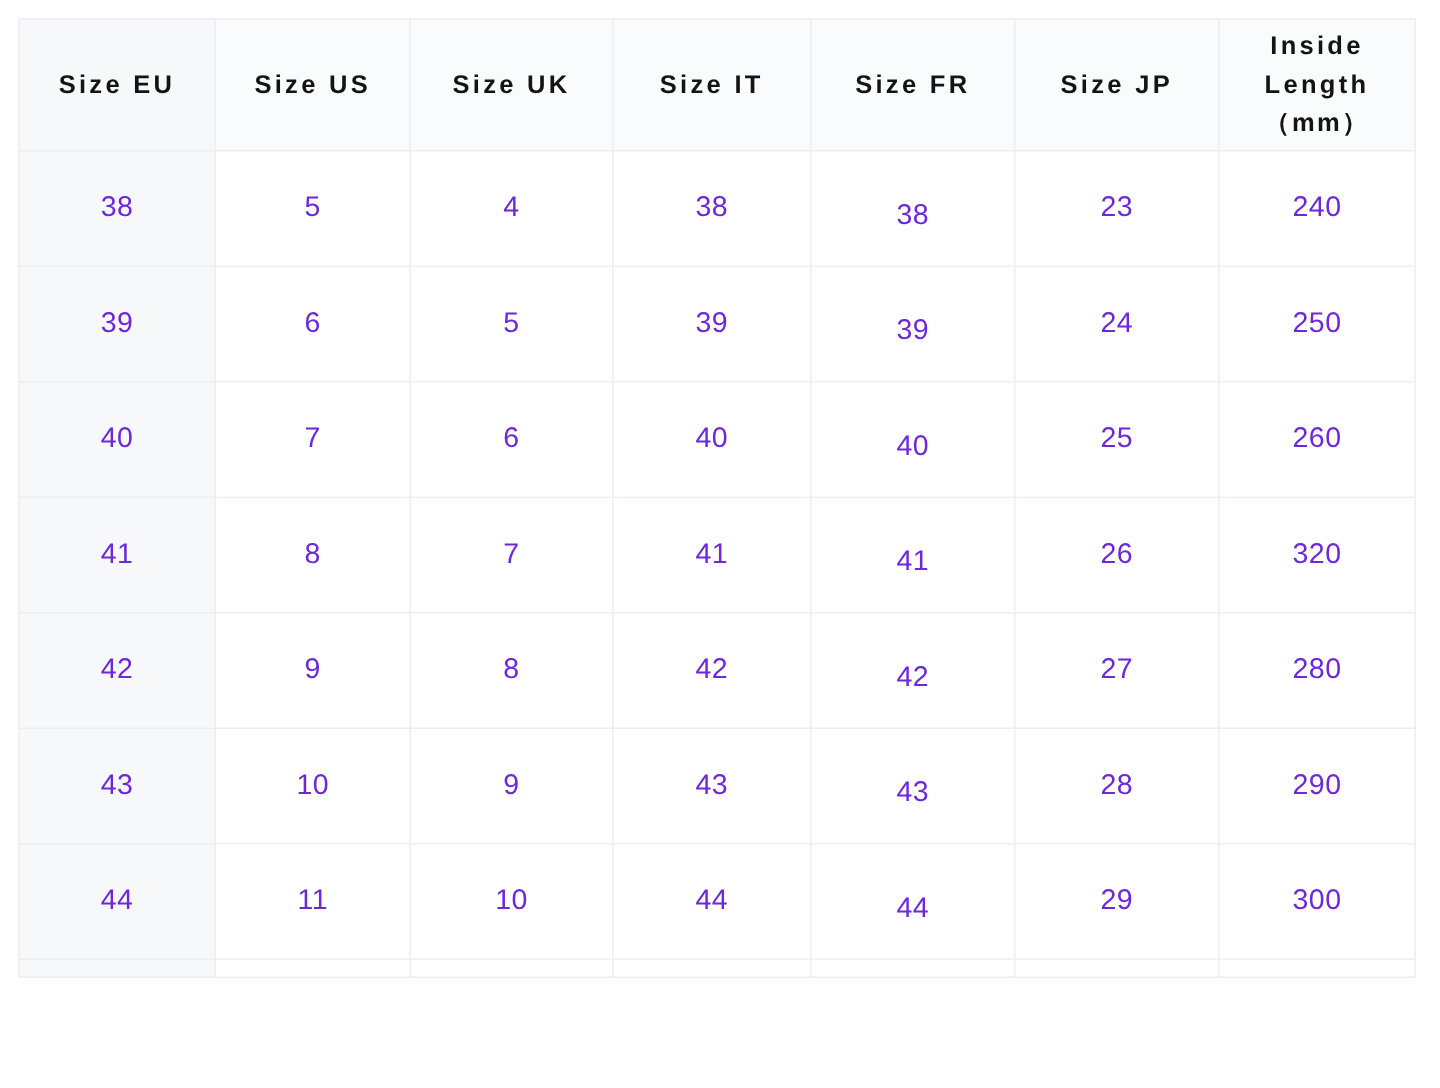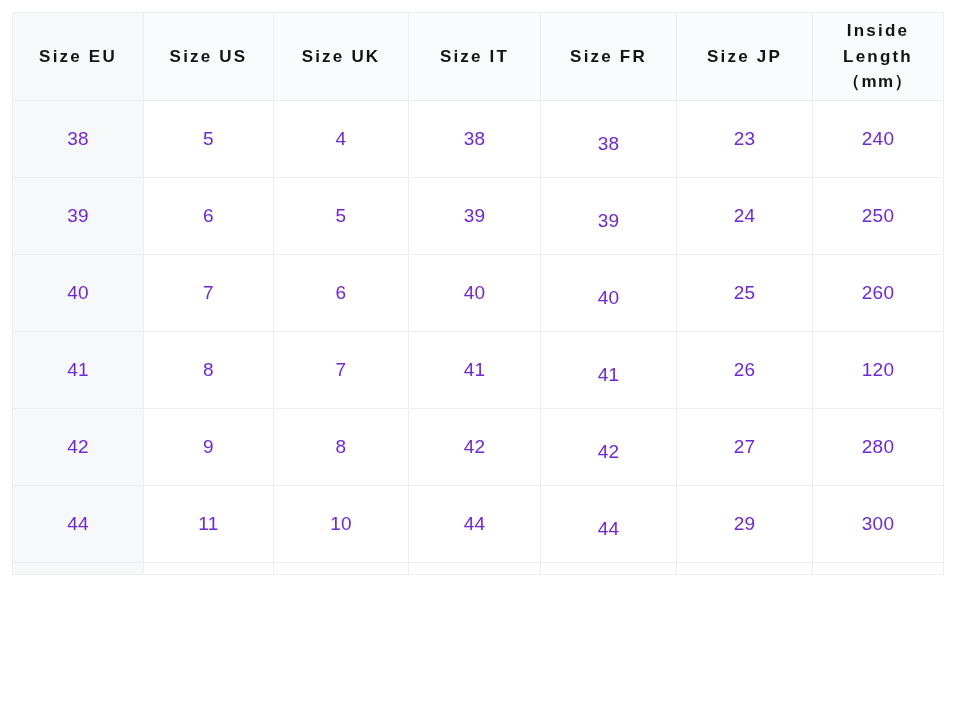--- a/index.html
+++ b/index.html
@@ -161,30 +161,39 @@
           <td class="col-jp">25</td>
           <td class="col-length">260</td>
         </tr>
         <tr class="data-row">
           <td class="col-eu">41</td>
           <td class="col-us">8</td>
           <td class="col-uk">7</td>
           <td class="col-it">41</td>
           <td class="col-fr">41</td>
           <td class="col-jp">26</td>
-          <td class="col-length">120</td>
+          <td class="col-length">320</td>
         </tr>
         <tr class="data-row">
           <td class="col-eu">42</td>
           <td class="col-us">9</td>
           <td class="col-uk">8</td>
           <td class="col-it">42</td>
           <td class="col-fr">42</td>
           <td class="col-jp">27</td>
           <td class="col-length">280</td>
+        </tr>
+        <tr class="data-row">
+          <td class="col-eu">43</td>
+          <td class="col-us">10</td>
+          <td class="col-uk">9</td>
+          <td class="col-it">43</td>
+          <td class="col-fr">43</td>
+          <td class="col-jp">28</td>
+          <td class="col-length">290</td>
         </tr>
         <tr class="data-row">
           <td class="col-eu">44</td>
           <td class="col-us">11</td>
           <td class="col-uk">10</td>
           <td class="col-it">44</td>
           <td class="col-fr">44</td>
           <td class="col-jp">29</td>
           <td class="col-length">300</td>
         </tr>

